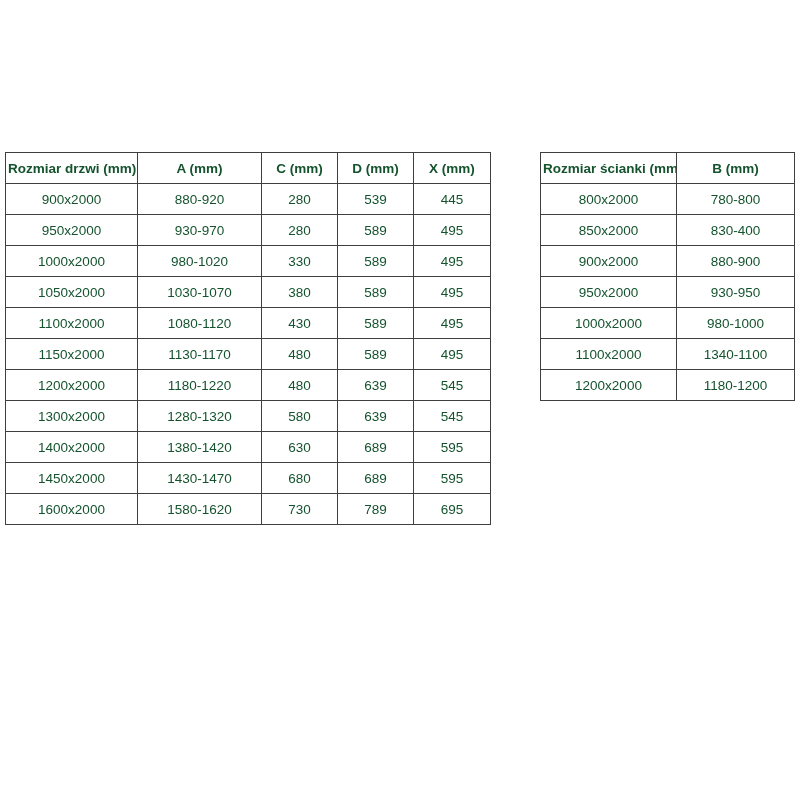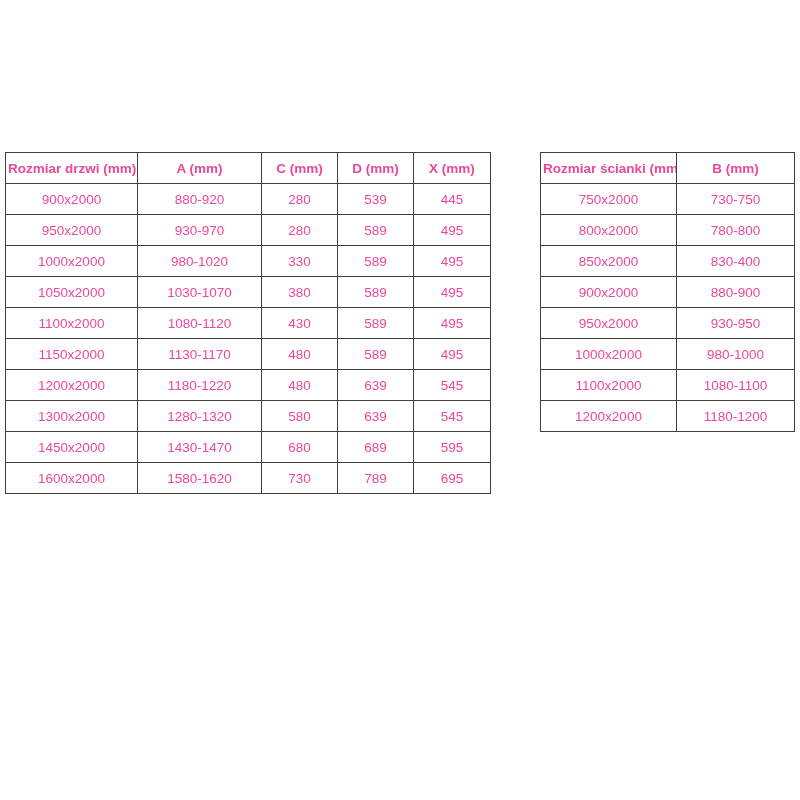--- a/index.html
+++ b/index.html
@@ -13,21 +13,21 @@
     width: 800px;
     height: 800px;
     background: #ffffff;
     overflow: hidden;
   }
   table.spec {
     position: absolute;
     border-collapse: collapse;
     table-layout: fixed;
     background: #ffffff;
-    color: #ec4899;
+    color: #14532d;
   }
   table.spec th, table.spec td {
     border: 1px solid #3f3f3f;
     text-align: center;
     vertical-align: middle;
     height: 30px;
     padding: 0 2px;
     font-size: 13.5px;
     white-space: nowrap;
     overflow: hidden;
@@ -126,20 +126,27 @@
           <td>545</td>
         </tr>
         <tr>
           <td>1300x2000</td>
           <td>1280-1320</td>
           <td>580</td>
           <td>639</td>
           <td>545</td>
         </tr>
         <tr>
+          <td>1400x2000</td>
+          <td>1380-1420</td>
+          <td>630</td>
+          <td>689</td>
+          <td>595</td>
+        </tr>
+        <tr>
           <td>1450x2000</td>
           <td>1430-1470</td>
           <td>680</td>
           <td>689</td>
           <td>595</td>
         </tr>
         <tr>
           <td>1600x2000</td>
           <td>1580-1620</td>
           <td>730</td>
@@ -155,24 +162,20 @@
         <col>
       </colgroup>
     <thead>
       <tr>
           <th>Rozmiar ścianki (mm)</th>
           <th>B (mm)</th>
         </tr>
     </thead>
     <tbody>
         <tr>
-          <td>750x2000</td>
-          <td>730-750</td>
-        </tr>
-        <tr>
           <td>800x2000</td>
           <td>780-800</td>
         </tr>
         <tr>
           <td>850x2000</td>
           <td>830-400</td>
         </tr>
         <tr>
           <td>900x2000</td>
           <td>880-900</td>
@@ -180,21 +183,21 @@
         <tr>
           <td>950x2000</td>
           <td>930-950</td>
         </tr>
         <tr>
           <td>1000x2000</td>
           <td>980-1000</td>
         </tr>
         <tr>
           <td>1100x2000</td>
-          <td>1080-1100</td>
+          <td>1340-1100</td>
         </tr>
         <tr>
           <td>1200x2000</td>
           <td>1180-1200</td>
         </tr>
       </tbody>
   </table>
 
 </div>
 

